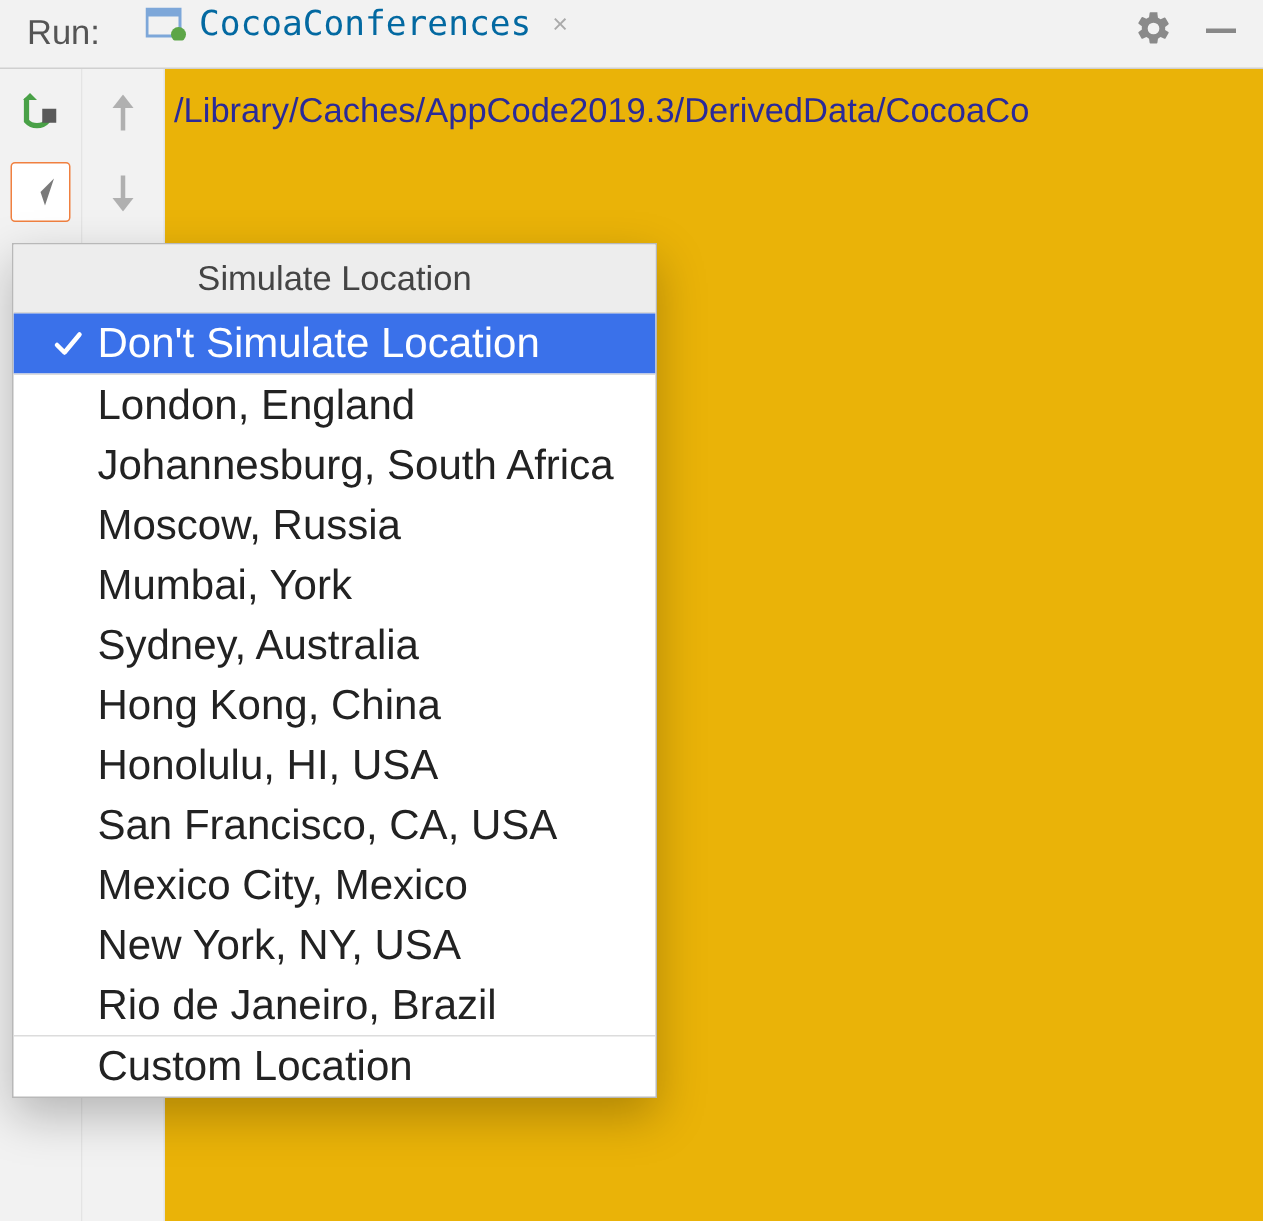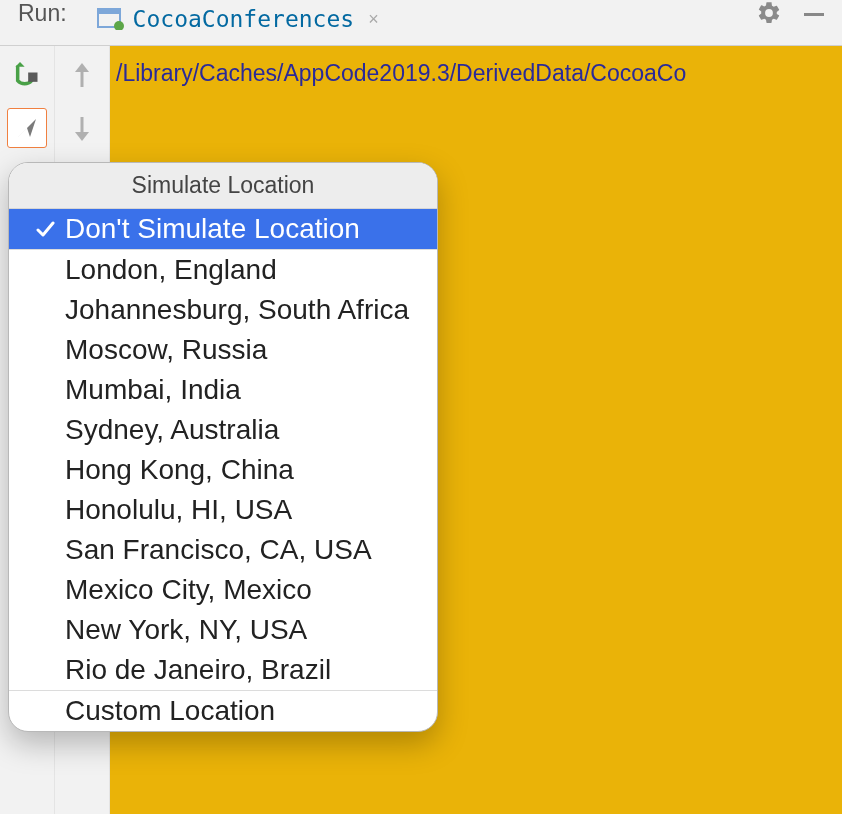--- a/index.html
+++ b/index.html
@@ -10,21 +10,21 @@
       height: 814px;
       background: #f2f2f2;
       overflow: hidden;
       position: relative;
     }
     
     
     .titlebar {
       height: 46px;
       display: flex;
-      align-items: flex-start;
+      align-items: flex-end;
       border-bottom: 1px solid #d0d0d0;
       background: #f2f2f2;
       padding: 0 10px 10px 18px;
     }
     .run-label {
       font-size: 23px;
       color: #555;
       margin-right: 22px;
     }
     .tab {
@@ -102,21 +102,21 @@
     }
 
     
     .popup {
       position: absolute;
       top: 162px;
       left: 8px;
       width: 430px;
       background: #ffffff;
       border: 1px solid #b8b8b8;
-      border-radius: 20px;
+      border-radius: 0;
       box-shadow: 0 12px 30px rgba(0,0,0,0.25);
       overflow: hidden;
     }
     .popup-header {
       background: #ededed;
       text-align: center;
       padding: 9px 10px;
       font-size: 23px;
       color: #444;
       border-bottom: 1px solid #d6d6d6;
@@ -231,21 +231,21 @@
       <div class="popup-item">
         <span class="check"></span>
         <span class="item-label">Johannesburg, South Africa</span>
       </div>
       <div class="popup-item">
         <span class="check"></span>
         <span class="item-label">Moscow, Russia</span>
       </div>
       <div class="popup-item">
         <span class="check"></span>
-        <span class="item-label">Mumbai, India</span>
+        <span class="item-label">Mumbai, York</span>
       </div>
       <div class="popup-item">
         <span class="check"></span>
         <span class="item-label">Sydney, Australia</span>
       </div>
       <div class="popup-item">
         <span class="check"></span>
         <span class="item-label">Hong Kong, China</span>
       </div>
       <div class="popup-item">

